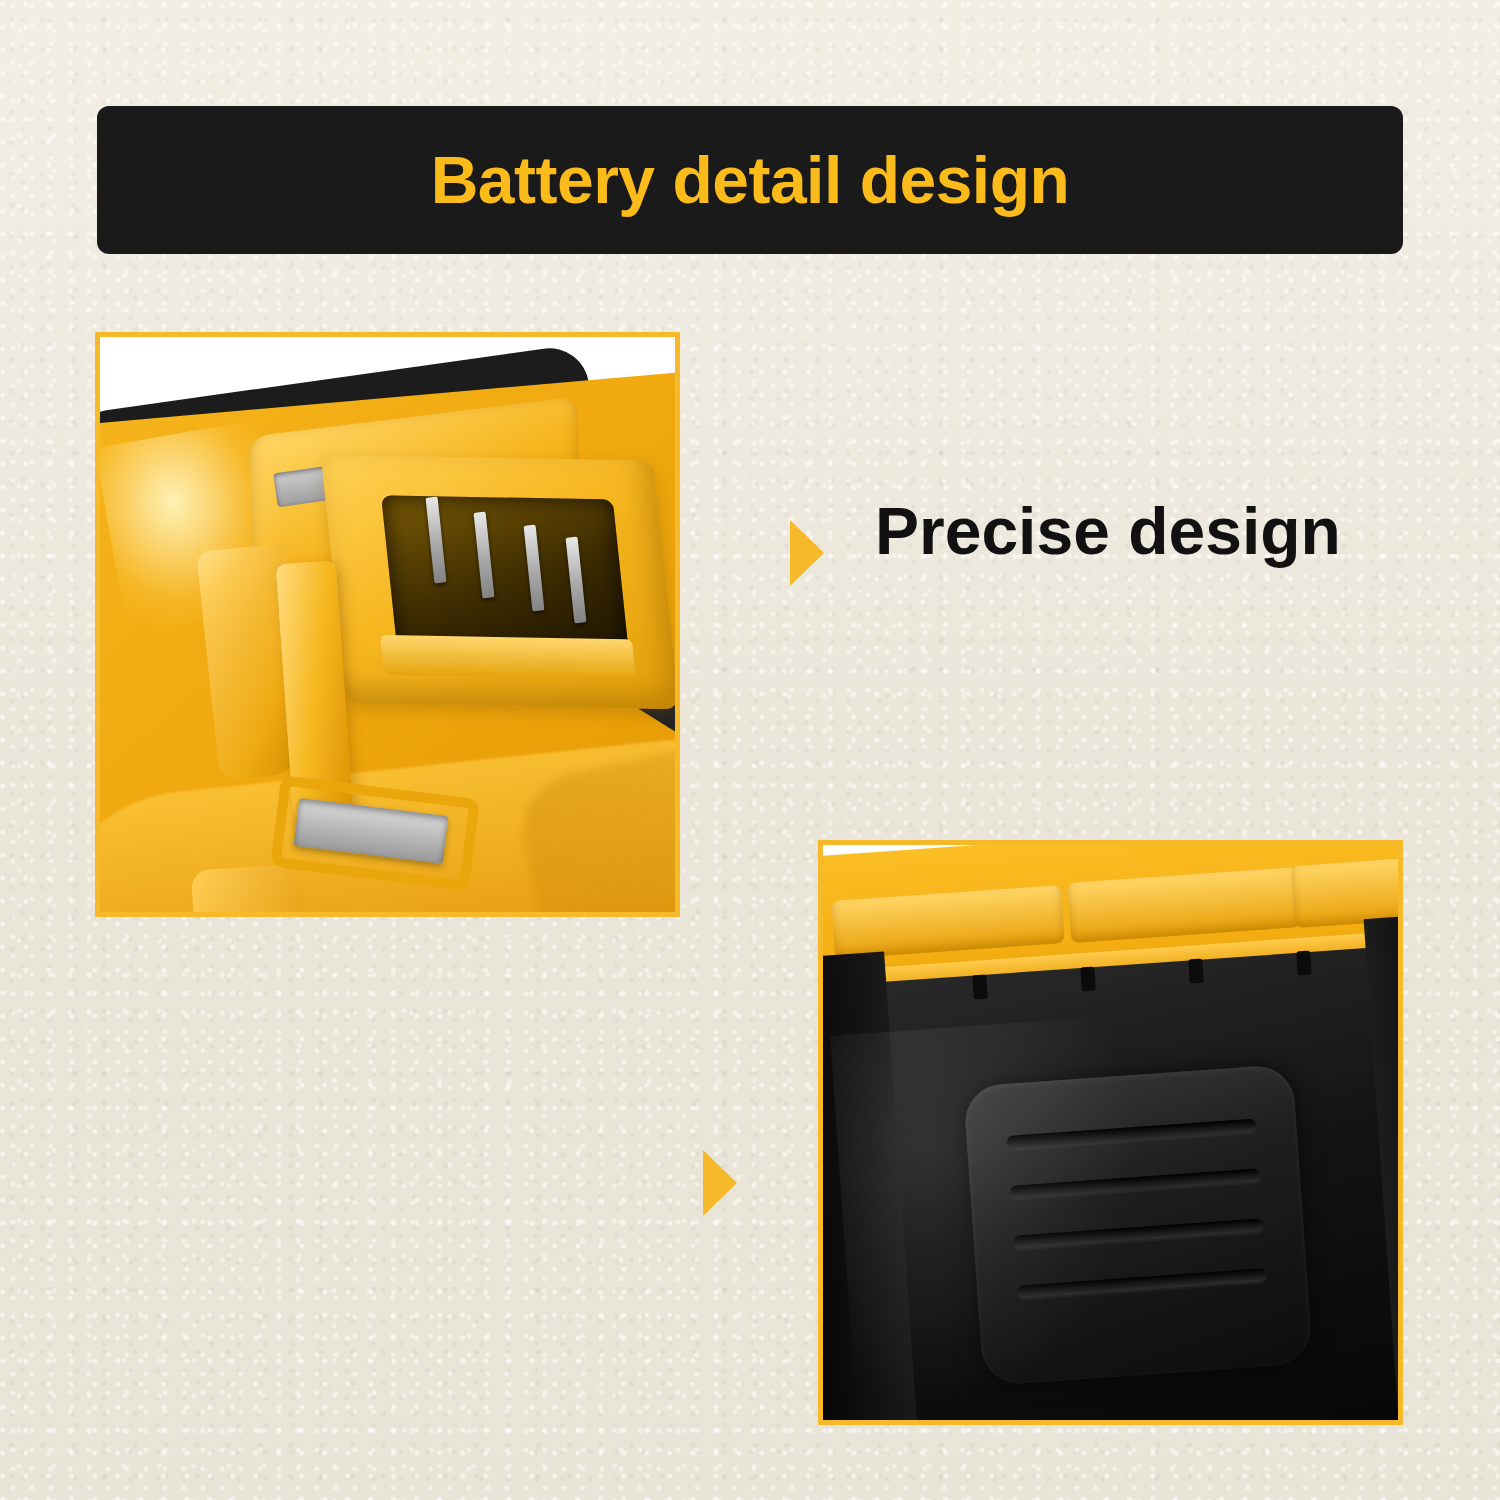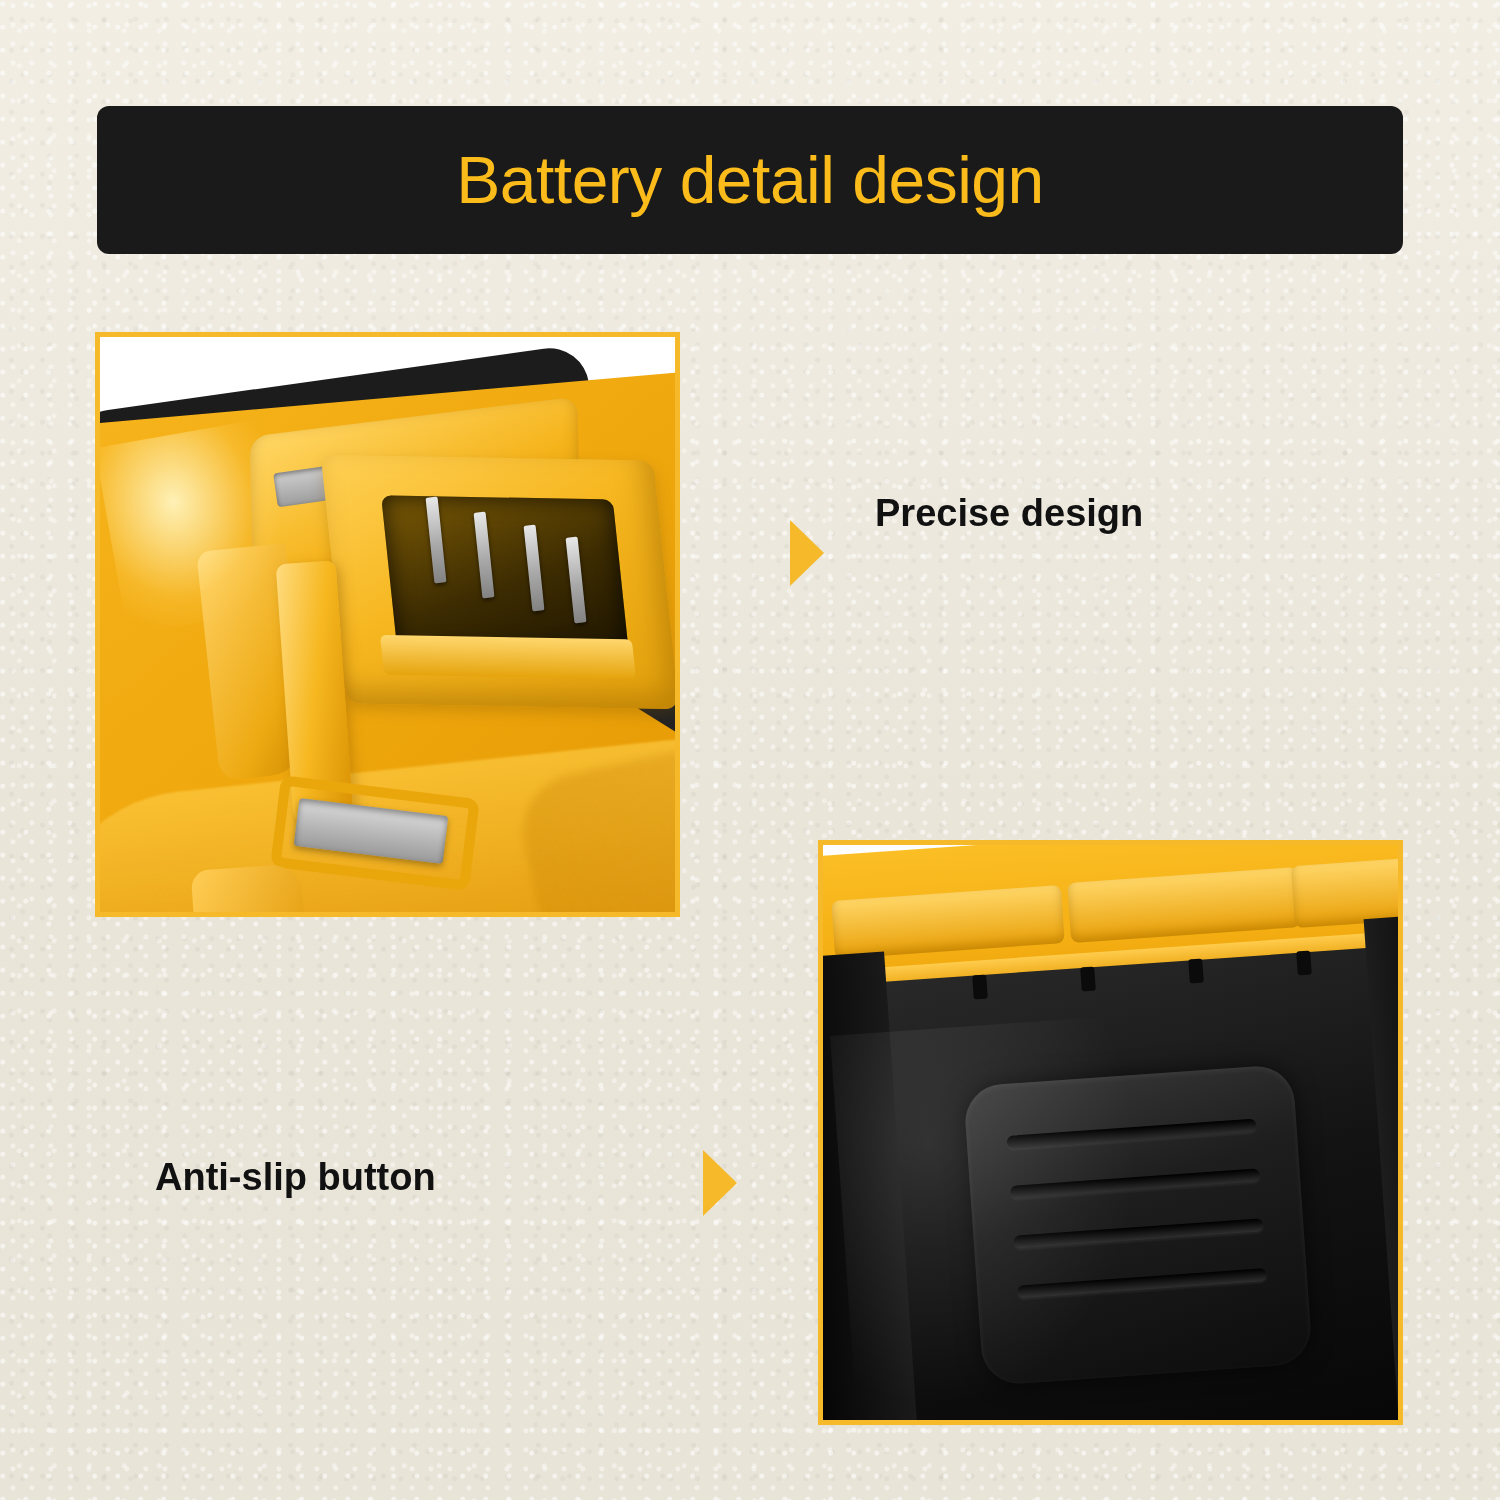--- a/index.html
+++ b/index.html
@@ -29,21 +29,21 @@
     width: 1306px; height: 148px;
     background: #1a1a1a;
     border-radius: 12px;
     display: flex;
     align-items: center;
     justify-content: center;
   }
   .title-text {
     color: #fbbb1b;
     font-size: 66px;
-    font-weight: normal;
+    font-weight: bold;
     letter-spacing: -0.5px;
     line-height: 1;
   }
 
   
   .photo-frame {
     position: absolute;
     border: 5px solid #f5b92a;
     overflow: hidden;
     background: #ffffff;
@@ -293,21 +293,21 @@
     left: 560px; top: 70px;
     width: 100px; height: 560px;
     background: linear-gradient(90deg,#1d1d1d 0%, #000 100%);
     transform: rotate(-4deg);
   }
 
   
   .callout-text {
     position: absolute;
     color: #111111;
-    font-size: 38px;
+    font-size: 66px;
     font-weight: bold;
     line-height: 1.32;
   }
   #callout-precise { left: 875px; top: 488px; width: 520px; }
   #callout-antislip { left: 155px; top: 1152px; width: 560px; }
 
   .arrow {
     position: absolute;
     width: 0; height: 0;
   }
@@ -355,23 +355,20 @@
     <div class="p1-lowfin"></div>
     <div class="p1-shadowedge"></div>
     <div class="p1-glare"></div>
   </div>
 
   <div class="arrow" id="arrow-precise"></div>
   <div class="callout-text" id="callout-precise">
     <div>Precise design</div>
   </div>
 
-  <div class="callout-text" id="callout-antislip">
-    <div>Anti-slip button</div>
-  </div>
   <div class="arrow" id="arrow-antislip"></div>
 
   <div class="photo-frame" id="photo-button">
     <div class="p2-bg"></div>
     <div class="p2-yellow-top"></div>
     <div class="p2-yellow-rib r1"></div>
     <div class="p2-yellow-rib r2"></div>
     <div class="p2-yellow-rib r3"></div>
     <div class="p2-yellow-strip"></div>
     <div class="p2-yellow-strip2"></div>

